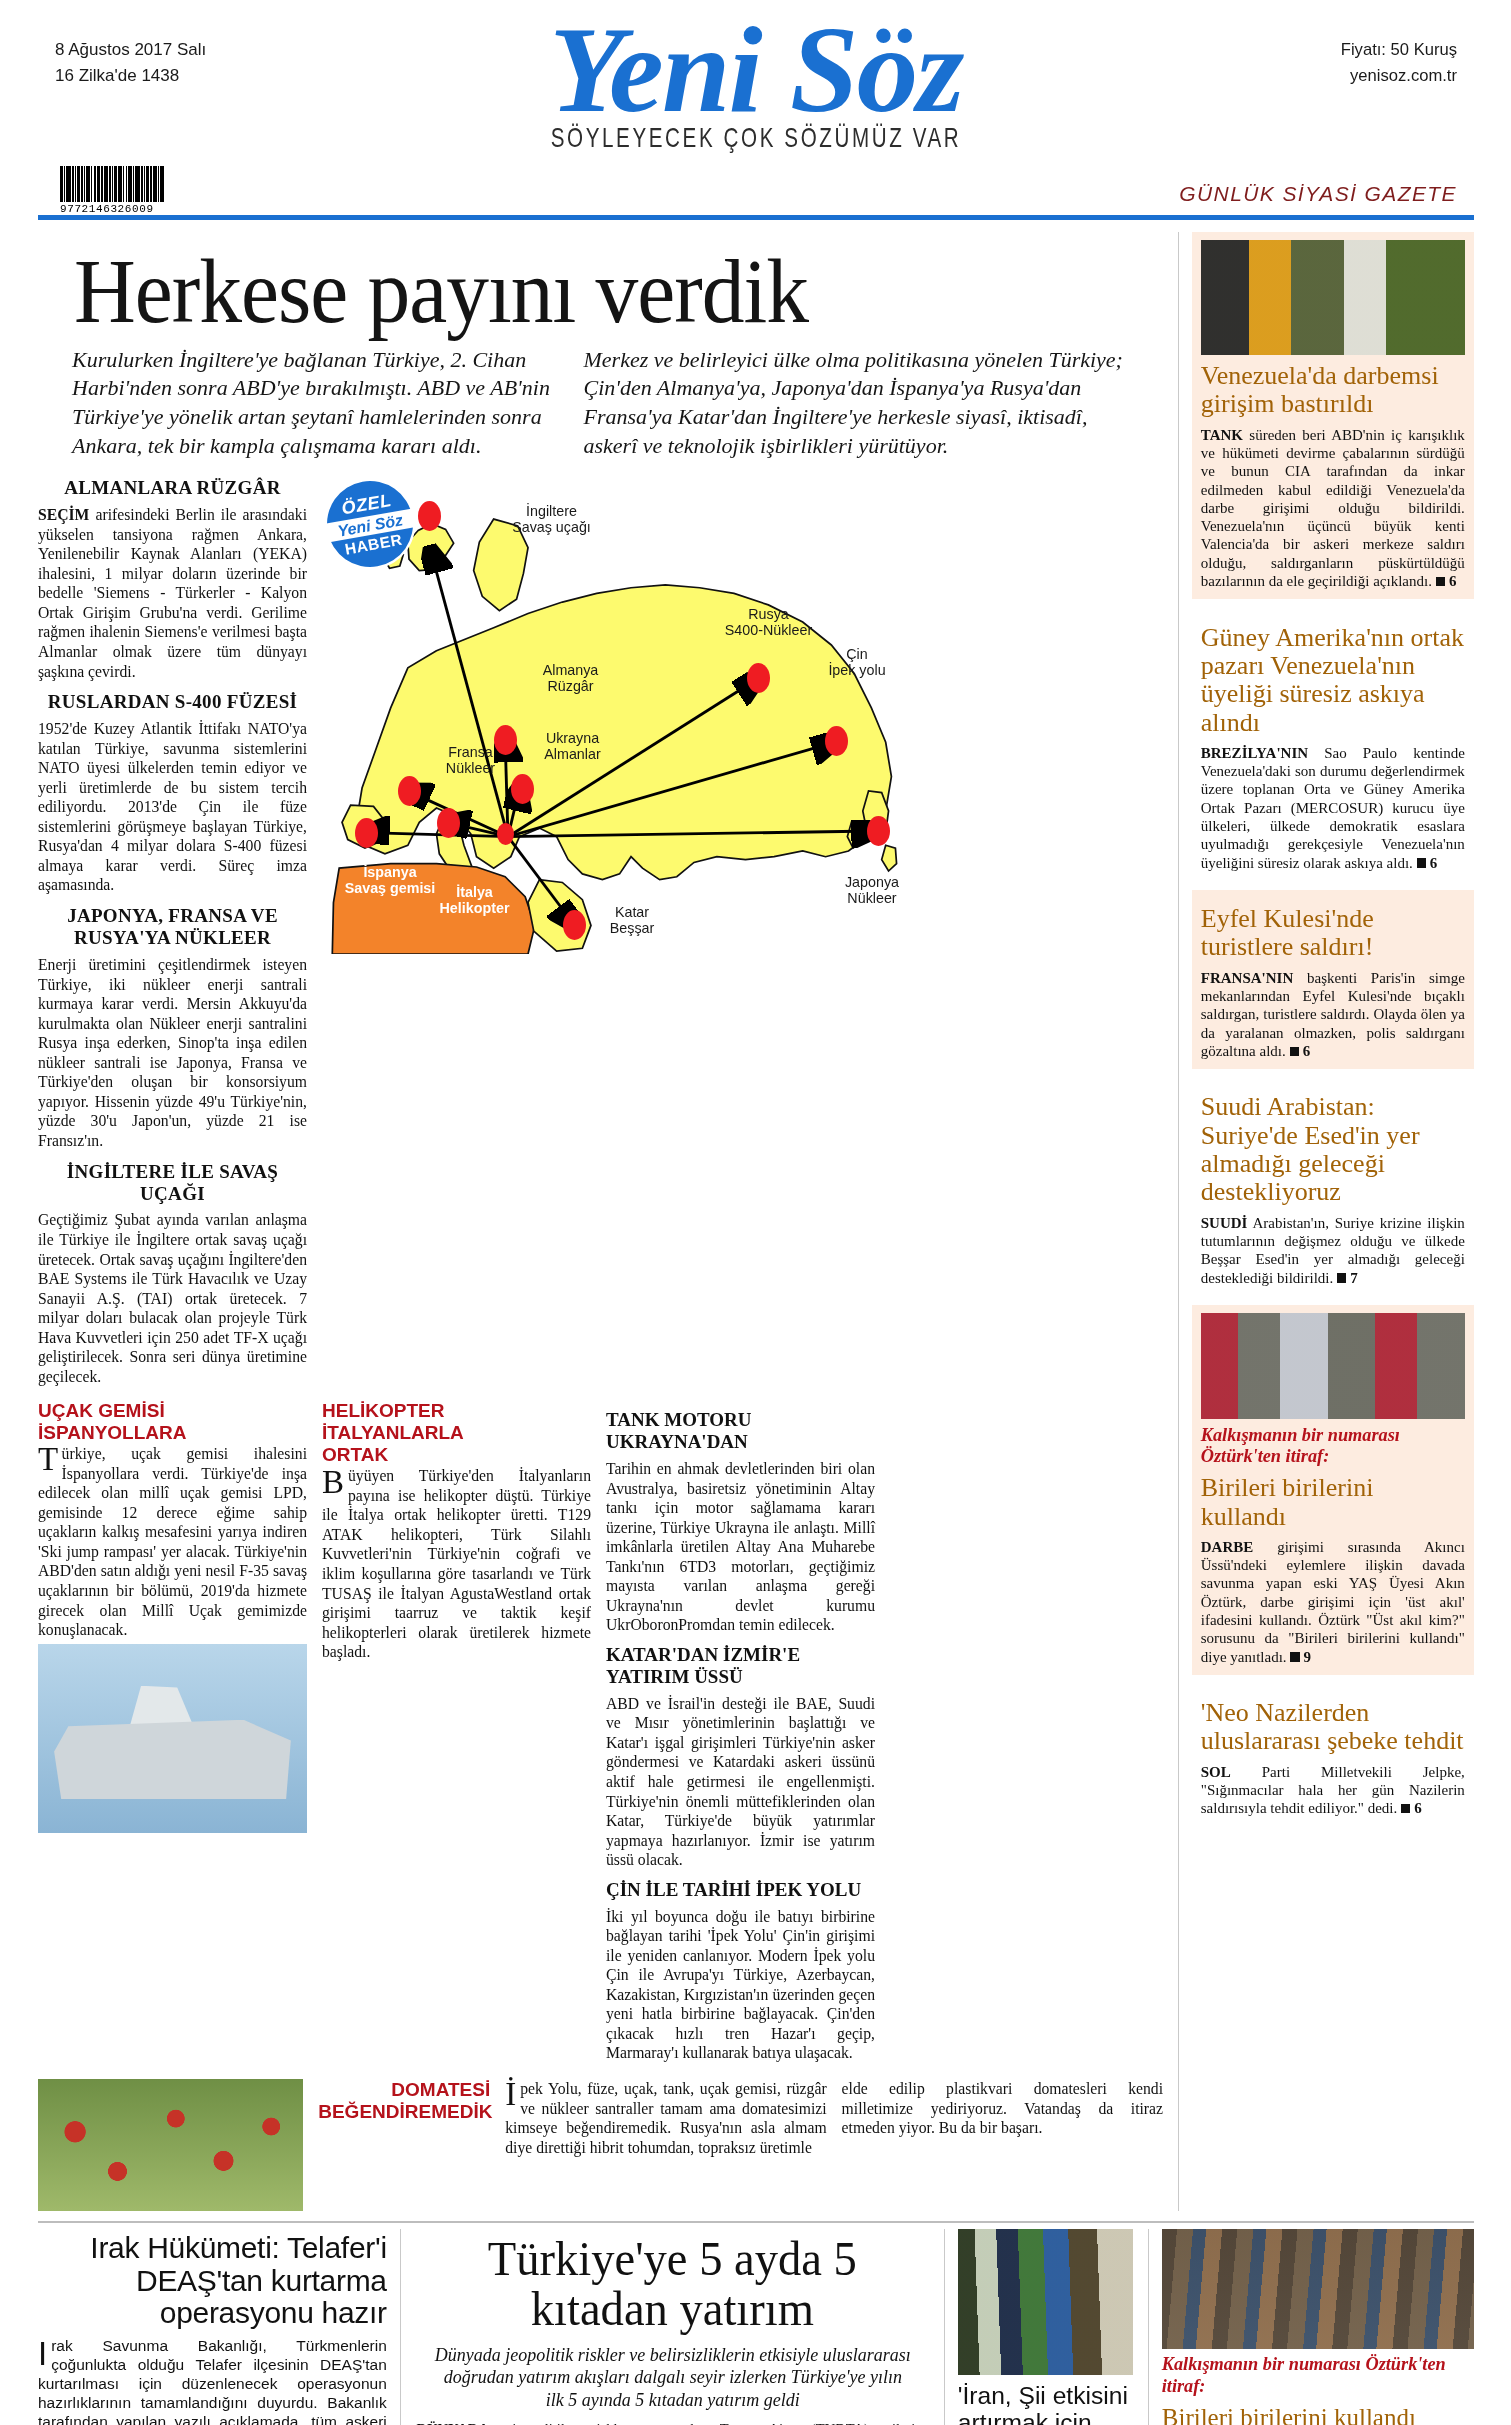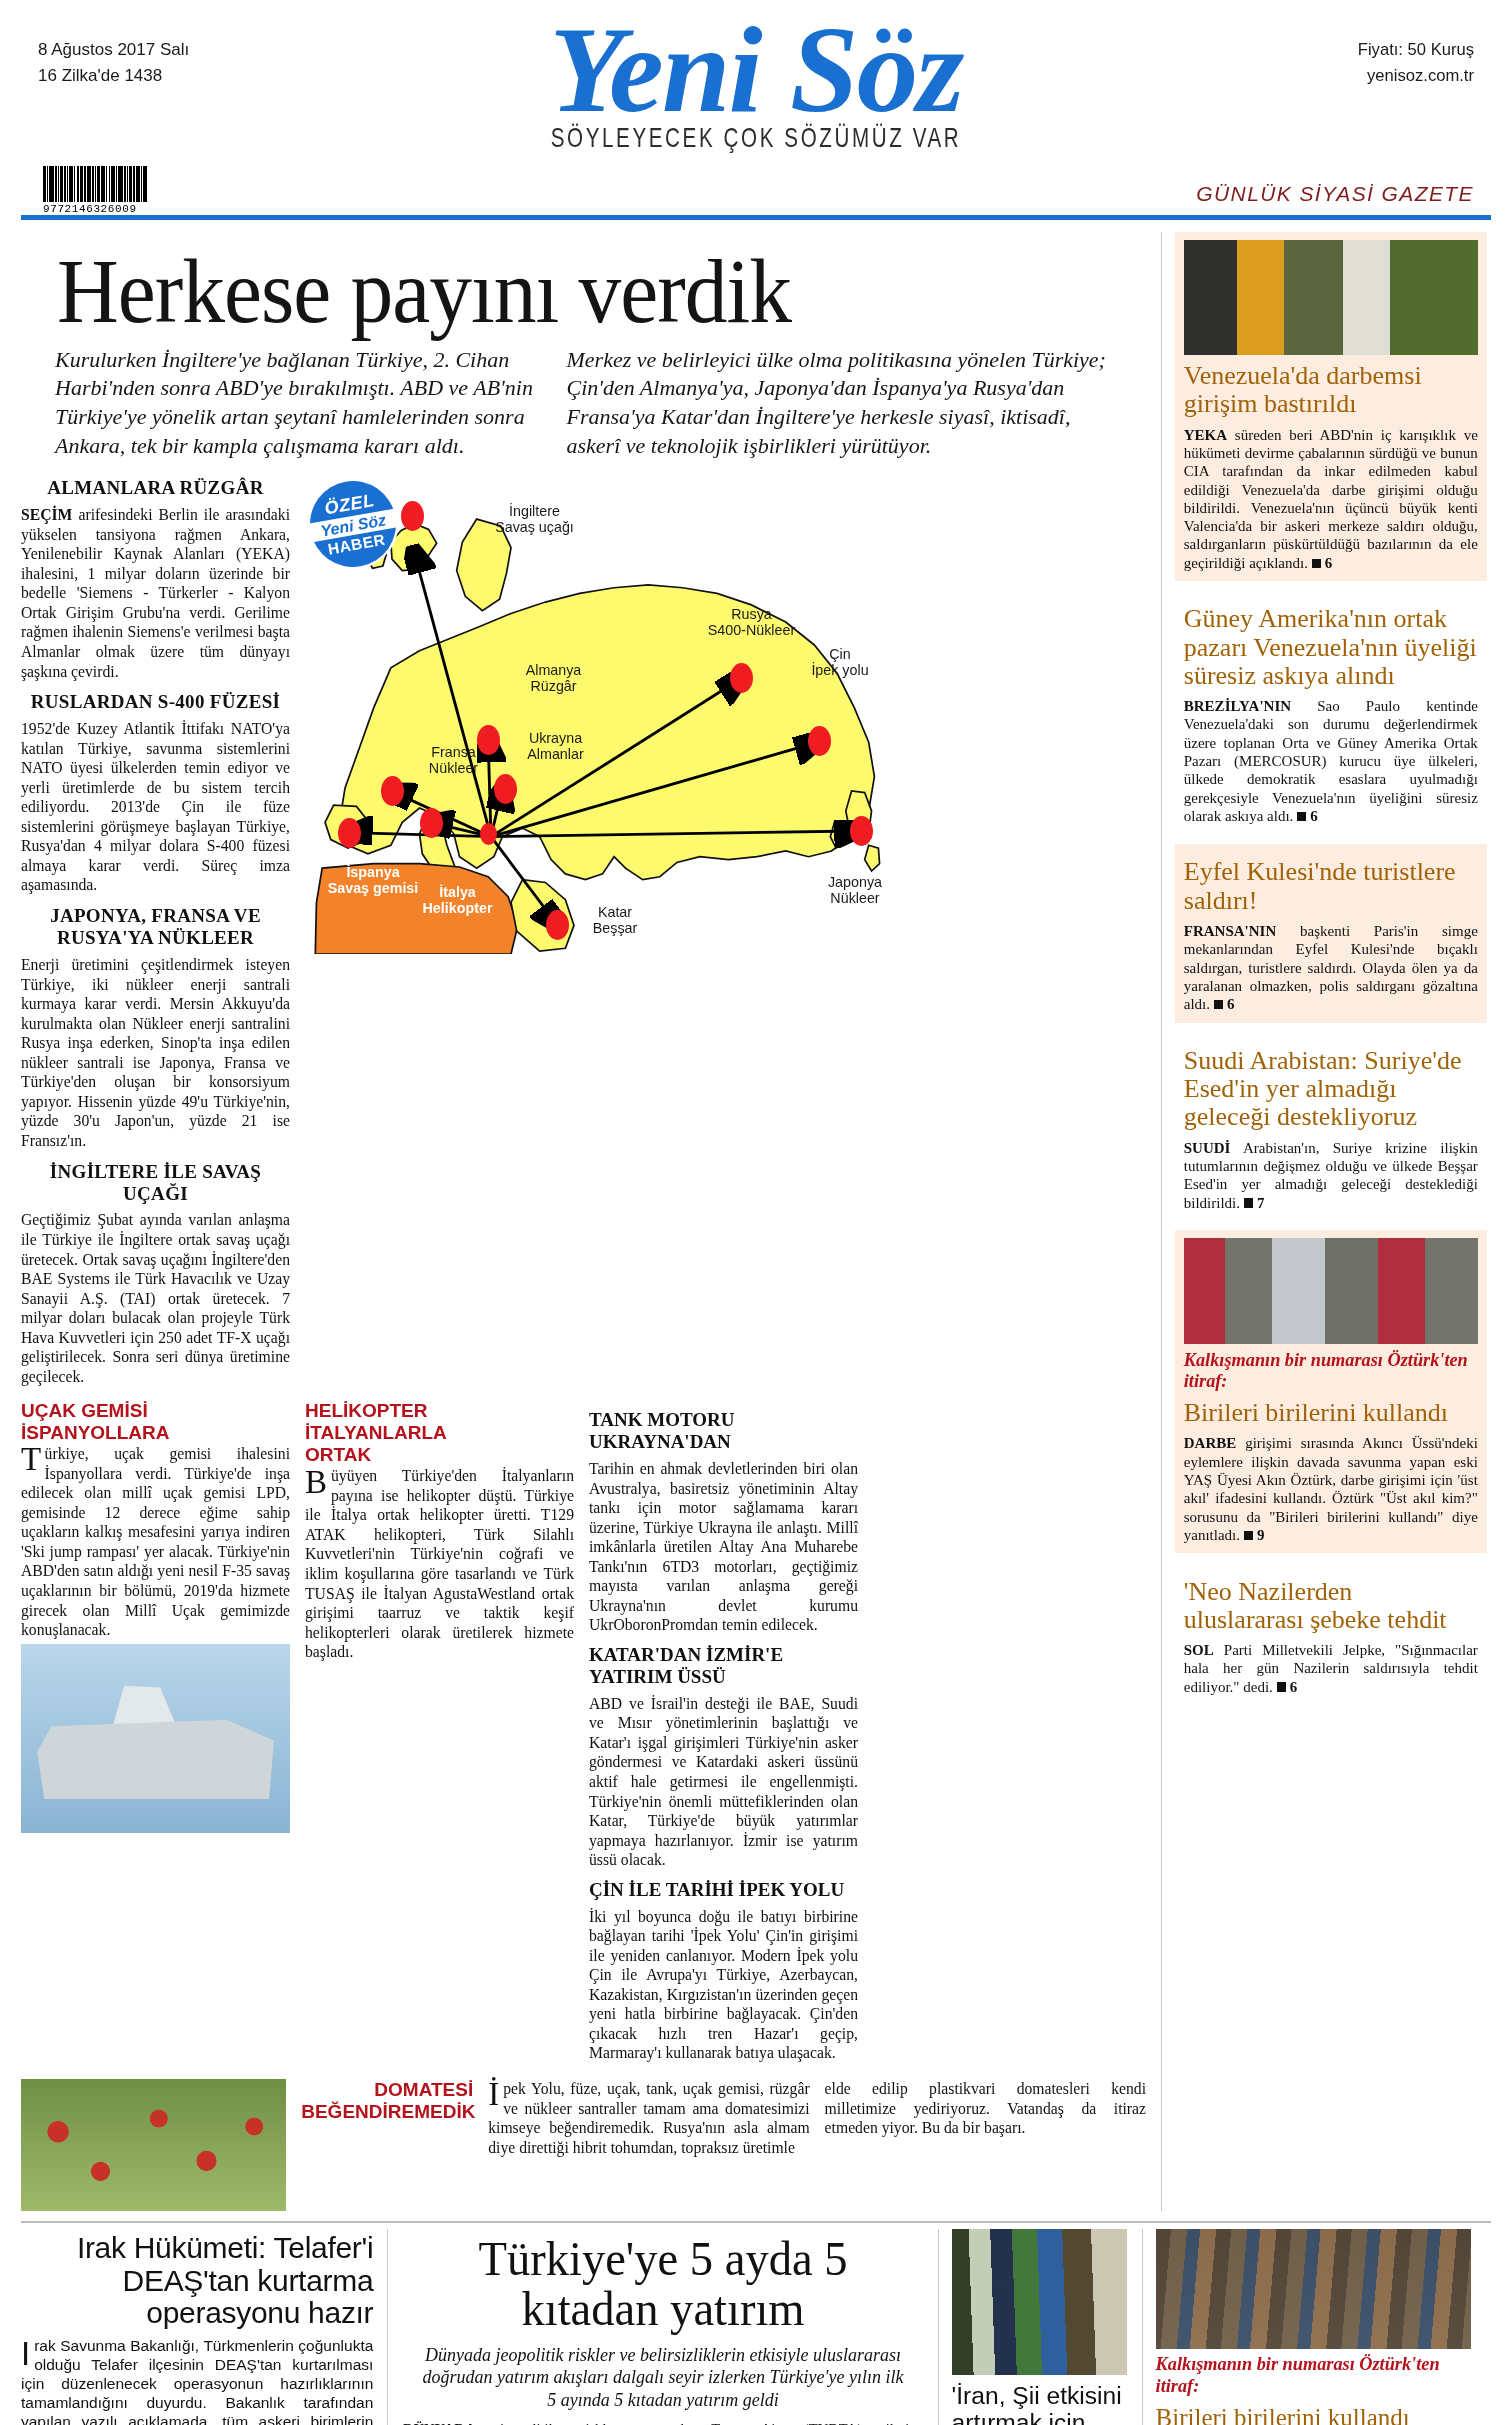--- a/index.html
+++ b/index.html
@@ -4,21 +4,21 @@
 <style>
   * { box-sizing: border-box; }
   html, body { margin:0; padding:0; background:#ffffff; }
   body {
     width:1512px; height:2426px;
     font-family:"Liberation Serif", serif;
     color:#111;
     position:relative;
     overflow:hidden;
   }
-  .page { position:absolute; inset:0; padding:0 21px; }
+  .page { position:absolute; inset:0; padding:0 38px; }
 
   
   .masthead { position:relative; height:215px; }
   .dateblock { position:absolute; left:17px; top:37px; font-family:"Liberation Sans", sans-serif; font-size:17px; line-height:1.55; color:#1a1a1a; }
   .barcode-wrap { position:absolute; left:22px; top:166px; }
   .barcode { display:flex; align-items:flex-end; height:36px; }
   .barcode i { display:block; background:#000; height:36px; margin-right:1.1px; }
   .barcode-num { font-family:"Liberation Mono", monospace; font-size:11px; letter-spacing:0.6px; margin-top:1.1px; color:#000; }
 
   .logo { position:absolute; left:0; right:0; top:12.6px; text-align:center; }
@@ -370,21 +370,21 @@
         </div>
       </div>
     </div>
 
     <div class="col-right">
 
       <div class="sb-item">
         <div class="photo soldiers"></div>
         <div class="sb-head">Venezuela'da darbemsi girişim bastırıldı</div>
         <div class="sb-body">
-          <b>YEKA</b><span> süreden beri ABD'nin iç karışıklık ve hükümeti devirme çabalarının sürdüğü ve bunun CIA tarafından da inkar edilmeden kabul edildiği Venezuela'da darbe girişimi olduğu bildirildi. Venezuela'nın üçüncü büyük kenti Valencia'da bir askeri merkeze saldırı olduğu, saldırganların püskürtüldüğü bazılarının da ele geçirildiği açıklandı.</span>
+          <b>TANK</b><span> süreden beri ABD'nin iç karışıklık ve hükümeti devirme çabalarının sürdüğü ve bunun CIA tarafından da inkar edilmeden kabul edildiği Venezuela'da darbe girişimi olduğu bildirildi. Venezuela'nın üçüncü büyük kenti Valencia'da bir askeri merkeze saldırı olduğu, saldırganların püskürtüldüğü bazılarının da ele geçirildiği açıklandı.</span>
           <span class="pg"><i></i><span>6</span></span>
         </div>
       </div>
 
       <div class="sb-item white">
         <div class="sb-head">Güney Amerika'nın ortak pazarı Venezuela'nın üyeliği süresiz askıya alındı</div>
         <div class="sb-body">
           <b>BREZİLYA'NIN</b><span> Sao Paulo kentinde Venezuela'daki son durumu değerlendirmek üzere toplanan Orta ve Güney Amerika Ortak Pazarı (MERCOSUR) kurucu üye ülkeleri, ülkede demokratik esaslara uyulmadığı gerekçesiyle Venezuela'nın üyeliğini süresiz olarak askıya aldı.</span>
           <span class="pg"><i></i><span>6</span></span>
         </div>

